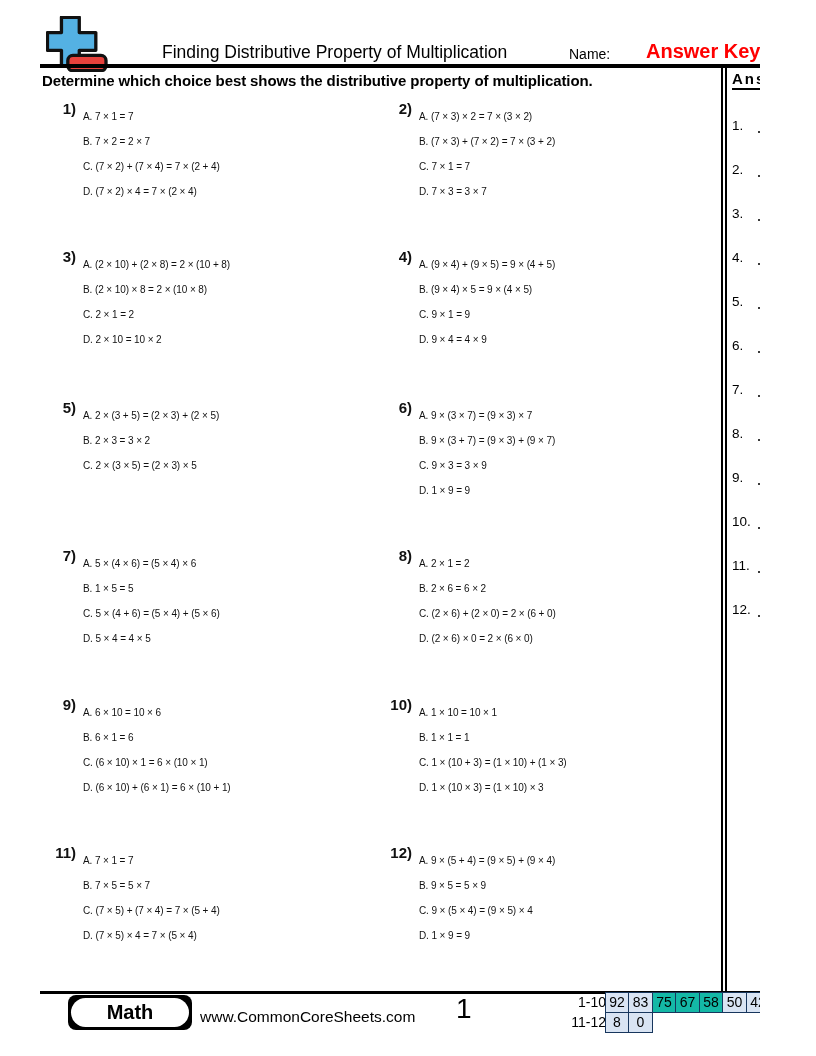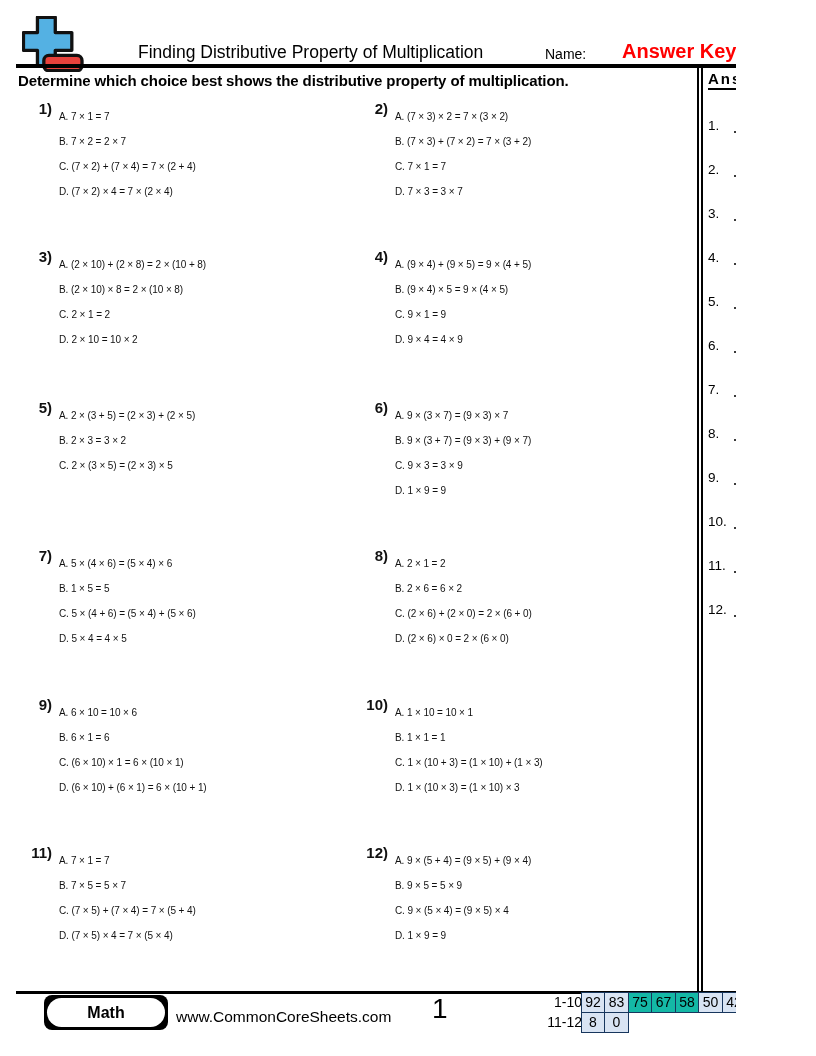--- a/index.html
+++ b/index.html
@@ -1,18 +1,18 @@
 <!DOCTYPE html>
 <html><head>
 <meta charset="utf-8">
 <style>
   html,body{margin:0;padding:0;background:#fff;}
   .page{
     position:relative;width:736px;height:1056px;background:#fff;overflow:hidden;
-    font-family:"Liberation Sans","DejaVu Sans",sans-serif;color:#111;
+    font-family:"Liberation Sans","DejaVu Sans",sans-serif;color:#111;margin-left:24px;
   }
   
   .logo{position:absolute;left:22px;top:16px;}
   .title{position:absolute;left:138px;top:42px;font-size:17.5px;color:#000;white-space:nowrap;}
   .name-label{position:absolute;left:545px;top:46px;font-size:14px;color:#000;}
   .name-value{position:absolute;left:622px;top:40px;font-size:20px;font-weight:bold;color:#ff0000;white-space:nowrap;}
   .header-rule{position:absolute;left:16px;top:64px;width:782px;height:3.5px;background:#000;}
   .instruction{position:absolute;left:18px;top:72px;font-size:15px;font-weight:bold;color:#000;white-space:nowrap;letter-spacing:-0.1px;}
   
   .vline{position:absolute;left:697px;top:64px;height:929px;width:2px;
@@ -34,21 +34,21 @@
     border-bottom:2.5px solid #000;padding-bottom:1px;color:#000;}
   .answer-item{display:flex;align-items:flex-end;height:33px;margin-bottom:11px;}
   .answer-item:first-of-type{margin-top:10px;}
   .ans-num{font-size:13.5px;width:26px;color:#000;}
   .ans-blank{width:56px;border-bottom:2px solid #3a3a3a;text-align:center;
     font-size:20px;font-weight:bold;color:#ff0000;line-height:26px;}
   
   .footer-rule{position:absolute;left:16px;top:991px;width:800px;height:3px;background:#000;}
   .math-pill{position:absolute;left:44px;top:995px;width:124px;height:35px;background:#000;border-radius:8px;}
   .math-pill-inner{position:absolute;left:3px;top:3px;right:3px;bottom:3px;background:#fff;border-radius:16px;
-    display:flex;align-items:center;justify-content:center;font-size:16px;font-weight:bold;color:#000;}
+    display:flex;align-items:center;justify-content:center;font-size:20px;font-weight:bold;color:#000;}
   .website{position:absolute;left:176px;top:1008px;font-size:15.5px;color:#000;}
   .page-num{position:absolute;left:432px;top:993px;font-size:28px;color:#000;}
   .score-table{position:absolute;left:527px;top:992px;font-size:14px;}
   .score-row{display:flex;}
   .score-row.r2{margin-top:-1.5px;}
   .score-label{width:55px;text-align:right;line-height:21px;color:#000;}
   .score-cell{box-sizing:border-box;width:25px;height:21px;border:1.5px solid #17365d;margin-left:-1.5px;
     text-align:center;line-height:18px;background:#14b8a6;color:#000;}
   .score-cell.hl{background:#d9e4f3;}
 </style>

